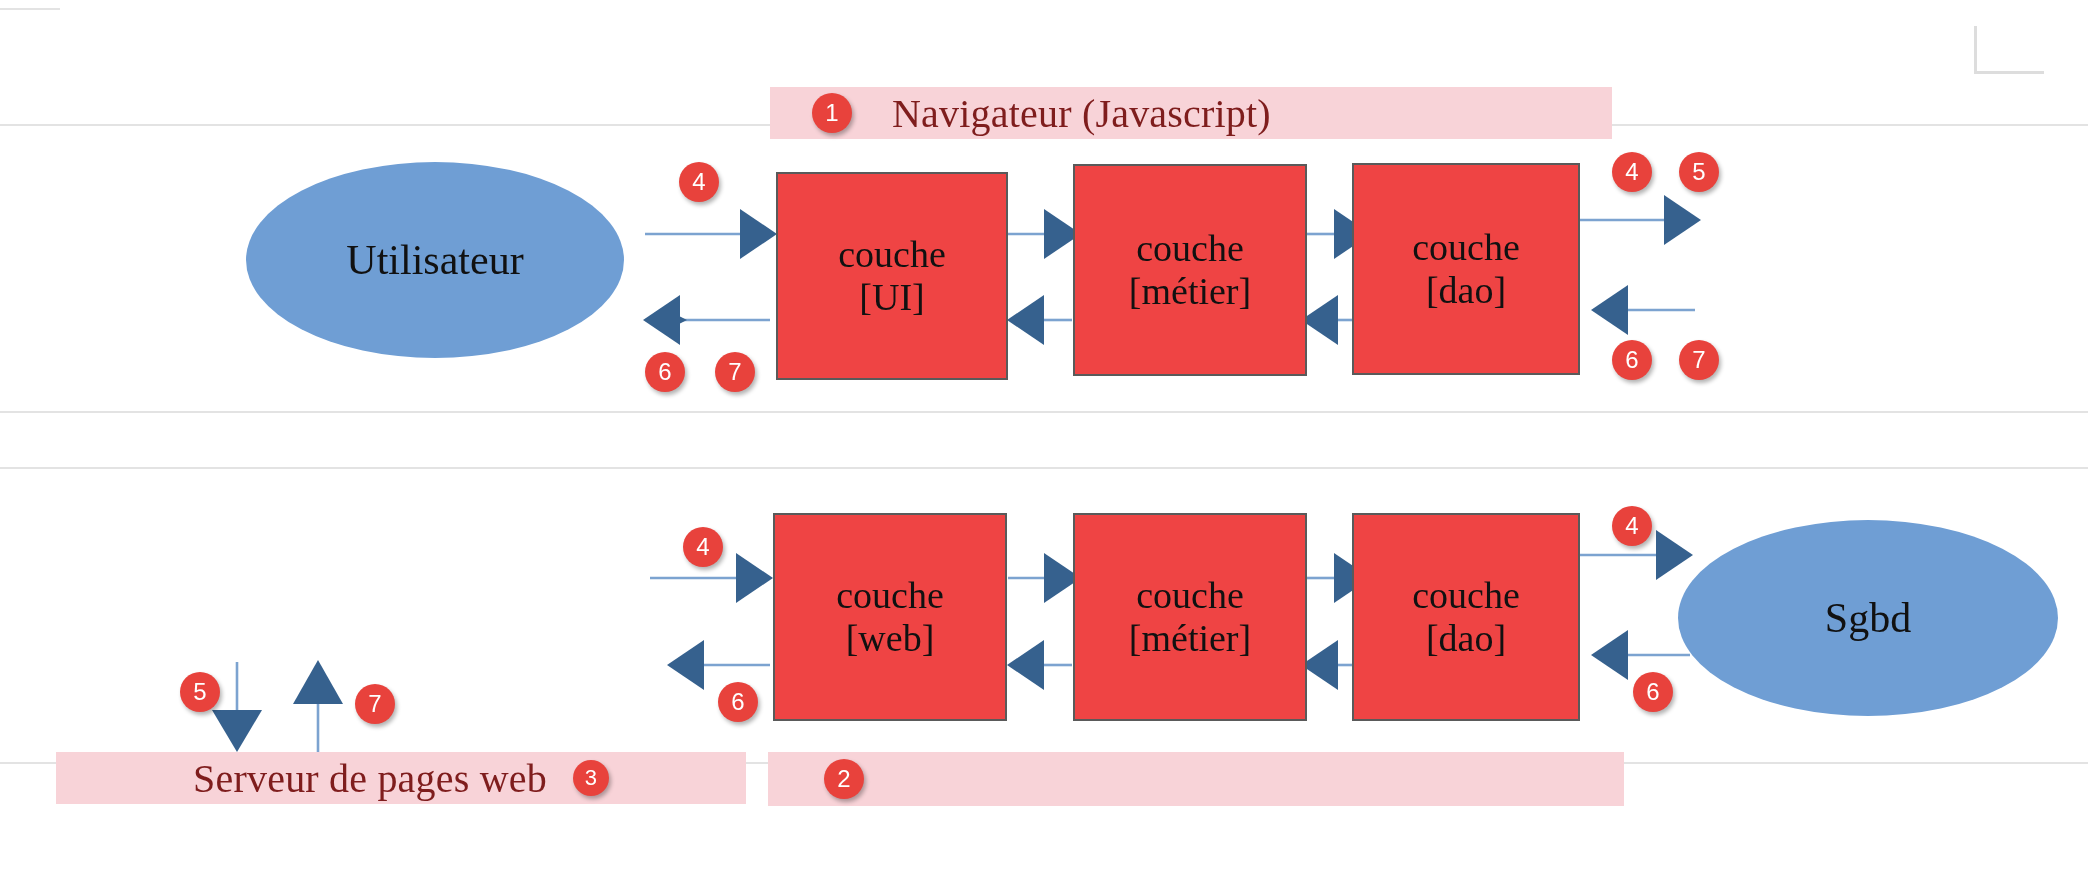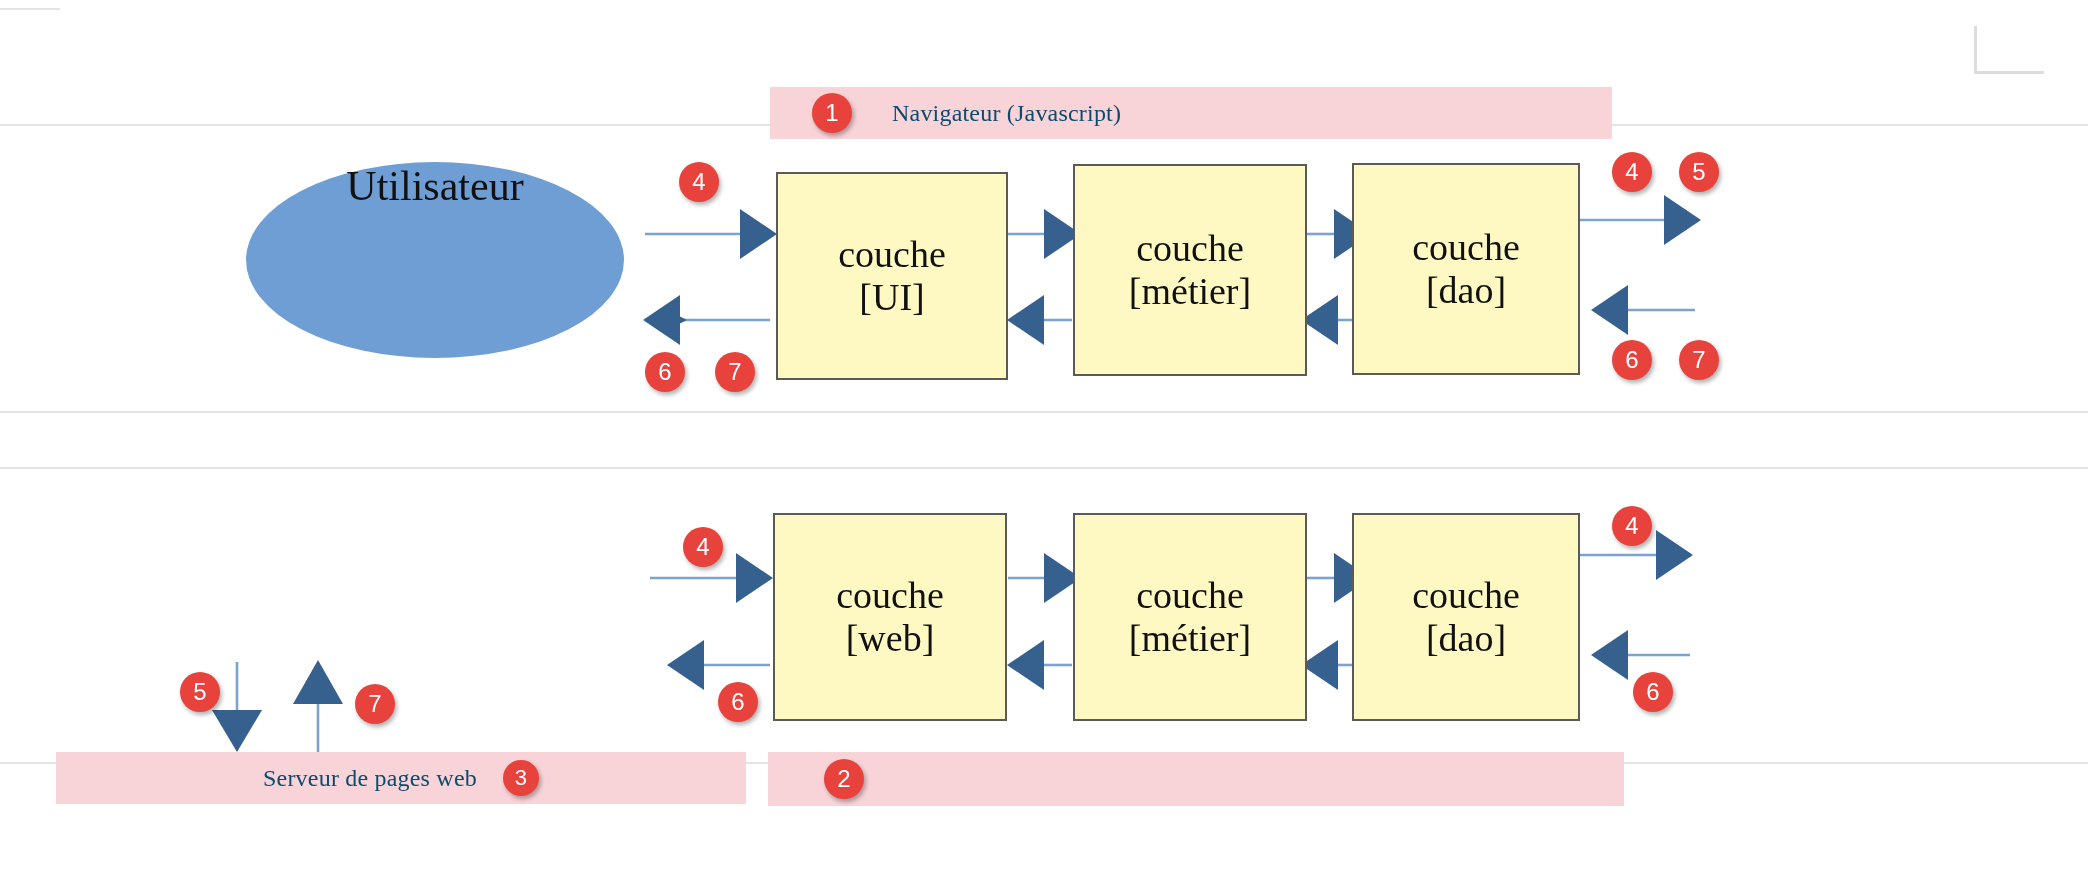--- a/index.html
+++ b/index.html
@@ -3,39 +3,39 @@
 <meta charset="utf-8">
 <style>
   html,body{margin:0;padding:0;background:#ffffff;}
   body{width:2088px;height:869px;overflow:hidden;
        font-family:"Liberation Serif","DejaVu Serif",serif;}
   #stage{position:relative;width:2088px;height:869px;background:#fff;}
   svg.layer{position:absolute;left:0;top:0;width:2088px;height:869px;}
 
   
   .zone{position:absolute;background:#f8d3d8;display:flex;align-items:center;}
-  .zone-label{font-size:24px;color:#0c4a6e;white-space:nowrap;letter-spacing:.2px;}
+  .zone-label{font-size:40px;color:#7f1d1d;white-space:nowrap;letter-spacing:.2px;}
 
   
   .badge{position:absolute;width:40px;height:40px;border-radius:50%;
          background:#e8423c;color:#fff;font-size:24px;
          font-family:"Liberation Sans","DejaVu Sans",sans-serif;
          display:flex;align-items:center;justify-content:center;
          box-shadow:2px 3px 4px rgba(0,0,0,.30);
          line-height:1;box-sizing:border-box;}
 
   
-  .box{position:absolute;background:#fef9c3;border:2px solid #5a5a5a;
+  .box{position:absolute;background:#ef4444;border:2px solid #5a5a5a;
        display:flex;flex-direction:column;align-items:center;justify-content:center;
        box-sizing:border-box;}
   .box-line{font-size:38px;color:#111;line-height:1.12;}
 
   
   .ellipse{position:absolute;background:#6f9ed4;border-radius:50%;
-           display:flex;justify-content:center;}
+           display:flex;align-items:center;justify-content:center;}
   .ellipse-label{font-size:42px;color:#111;}
 
   .hairline{position:absolute;background:#e3e3e3;height:2px;left:0;width:2088px;}
   .corner{position:absolute;}
   .corner i{position:absolute;background:#dddddd;display:block;}
 </style>
 </head>
 <body>
 
 <div id="stage">
@@ -166,20 +166,23 @@
   <div class="box" style="left:1073px;top:513px;width:234px;height:208px;">
     <span class="box-line">couche</span>
     <span class="box-line">[métier]</span>
   </div>
 
   <div class="box" style="left:1352px;top:513px;width:228px;height:208px;">
     <span class="box-line">couche</span>
     <span class="box-line">[dao]</span>
   </div>
 
+  <div class="ellipse" style="left:1678px;top:520px;width:380px;height:196px;">
+    <span class="ellipse-label">Sgbd</span>
+  </div>
 
   <div class="badge" style="left:679px;top:162px;">4</div>
   <div class="badge" style="left:645px;top:352px;">6</div>
   <div class="badge" style="left:715px;top:352px;">7</div>
 
   <div class="badge" style="left:1612px;top:152px;">4</div>
   <div class="badge" style="left:1679px;top:152px;">5</div>
   <div class="badge" style="left:1612px;top:340px;">6</div>
   <div class="badge" style="left:1679px;top:340px;">7</div>
 

